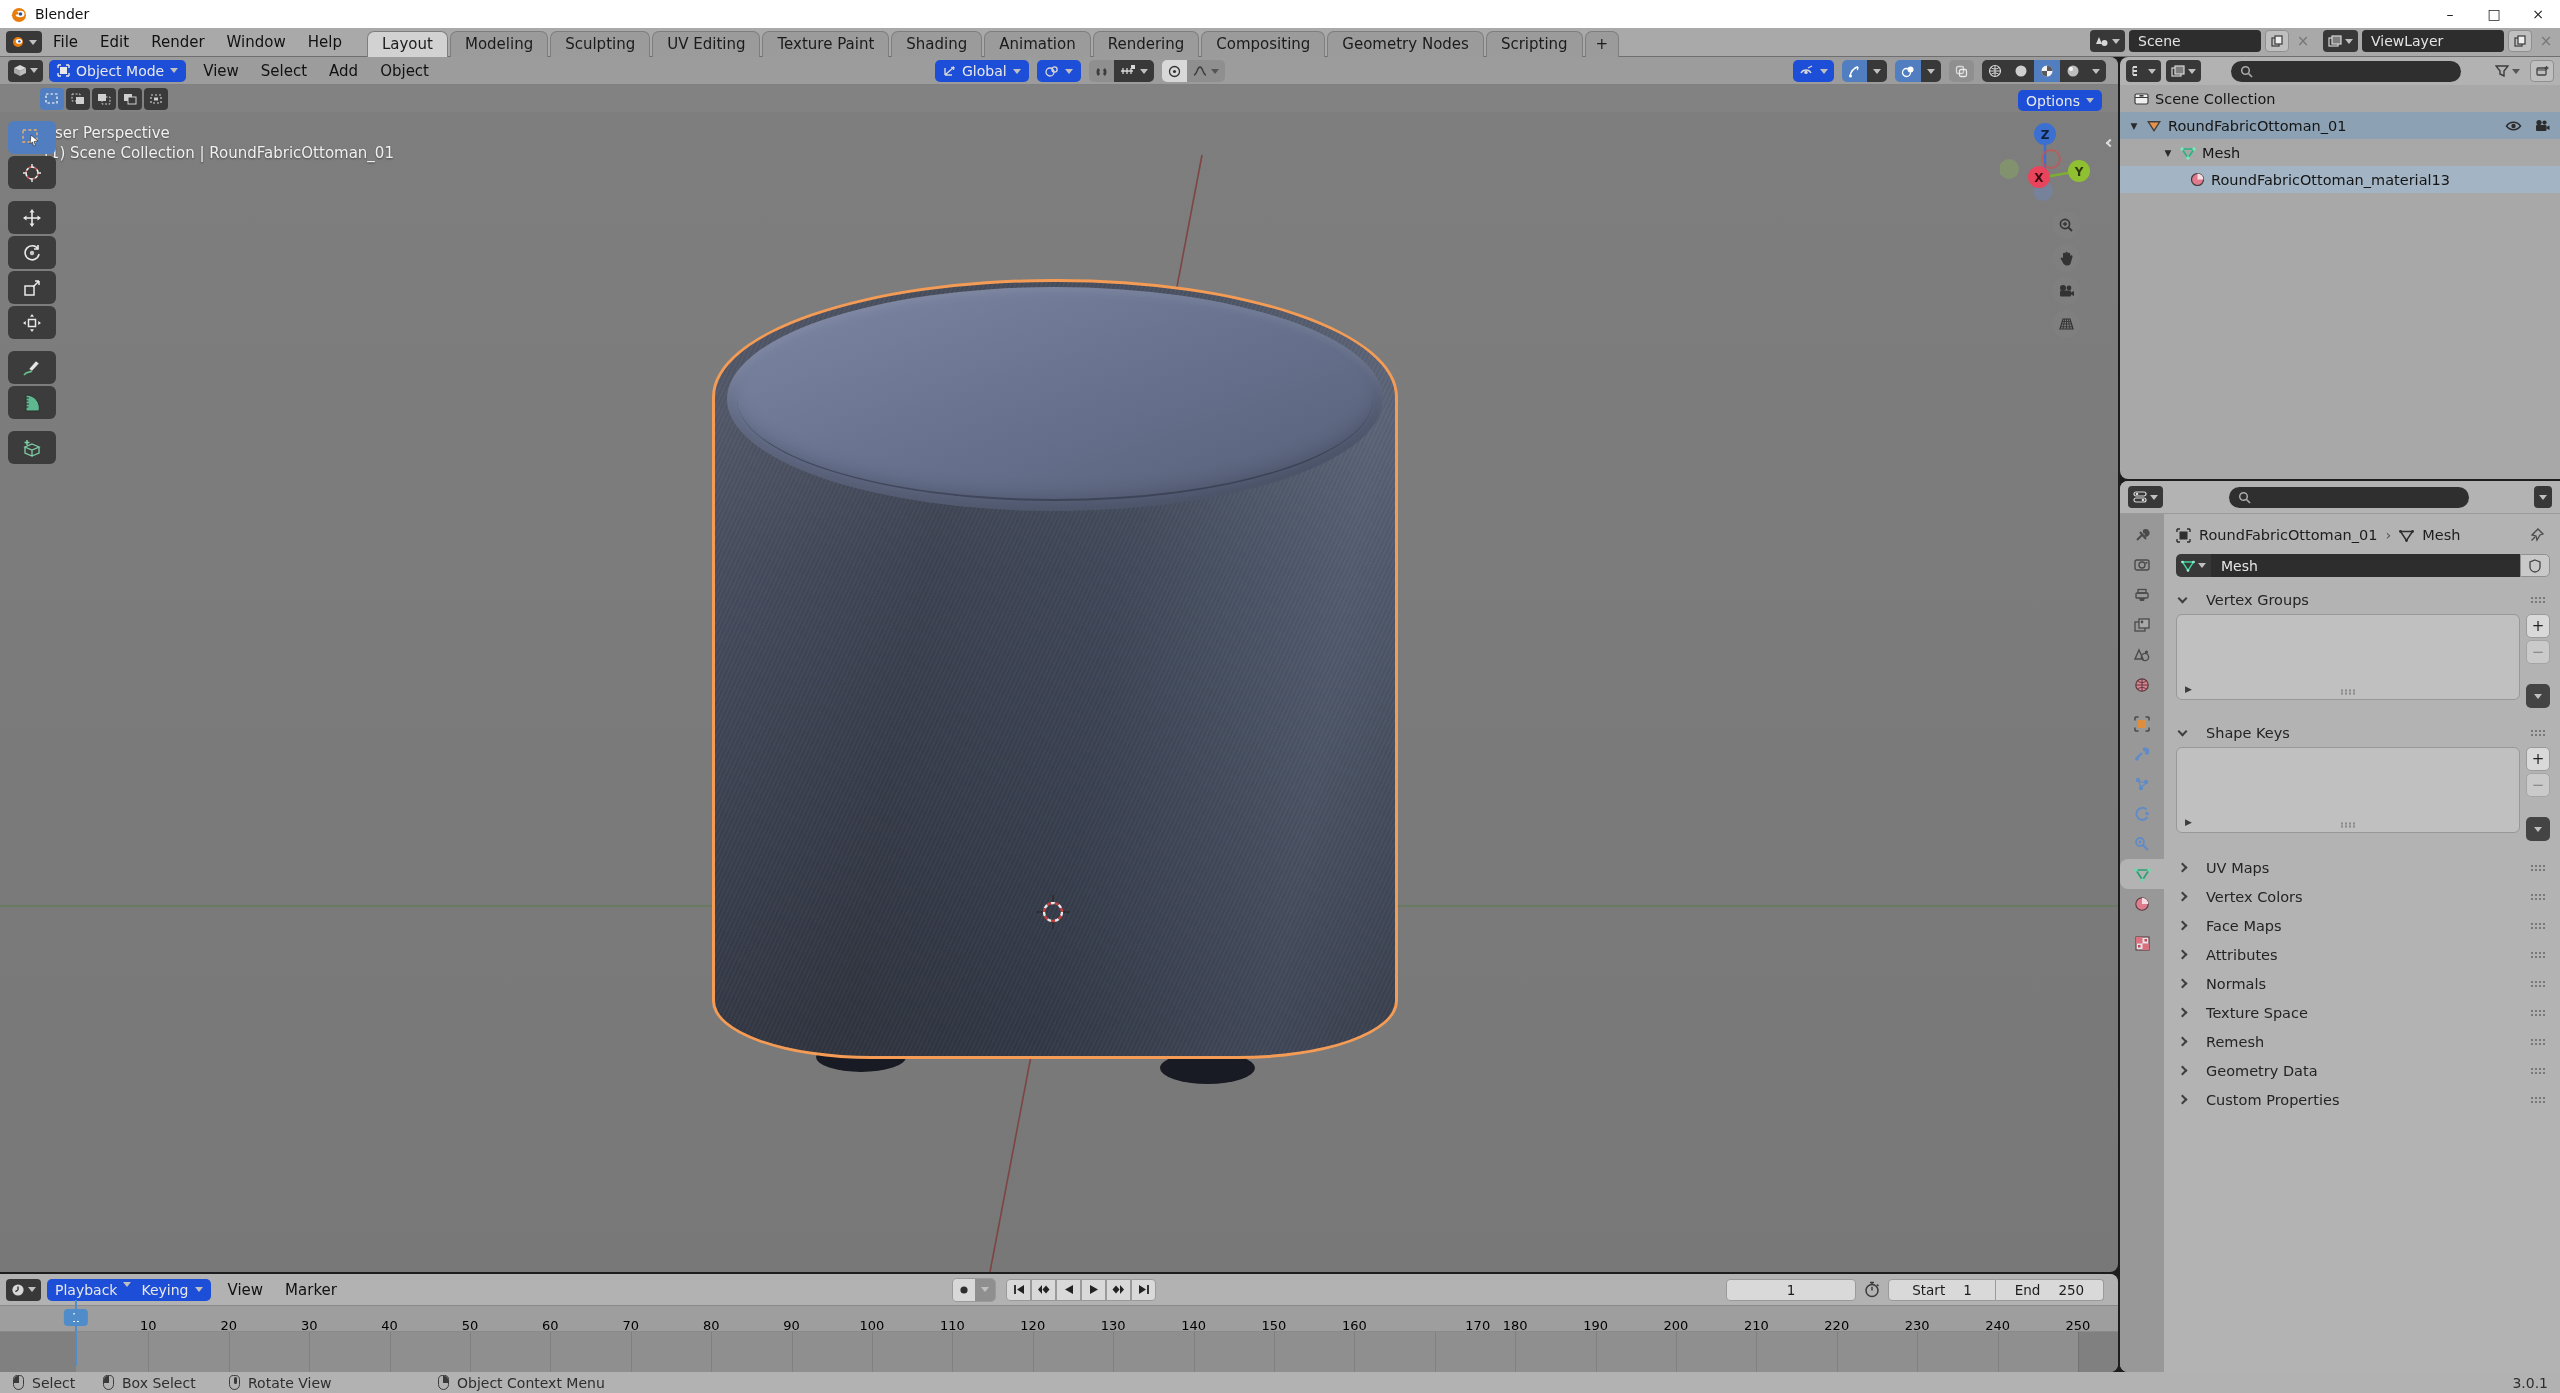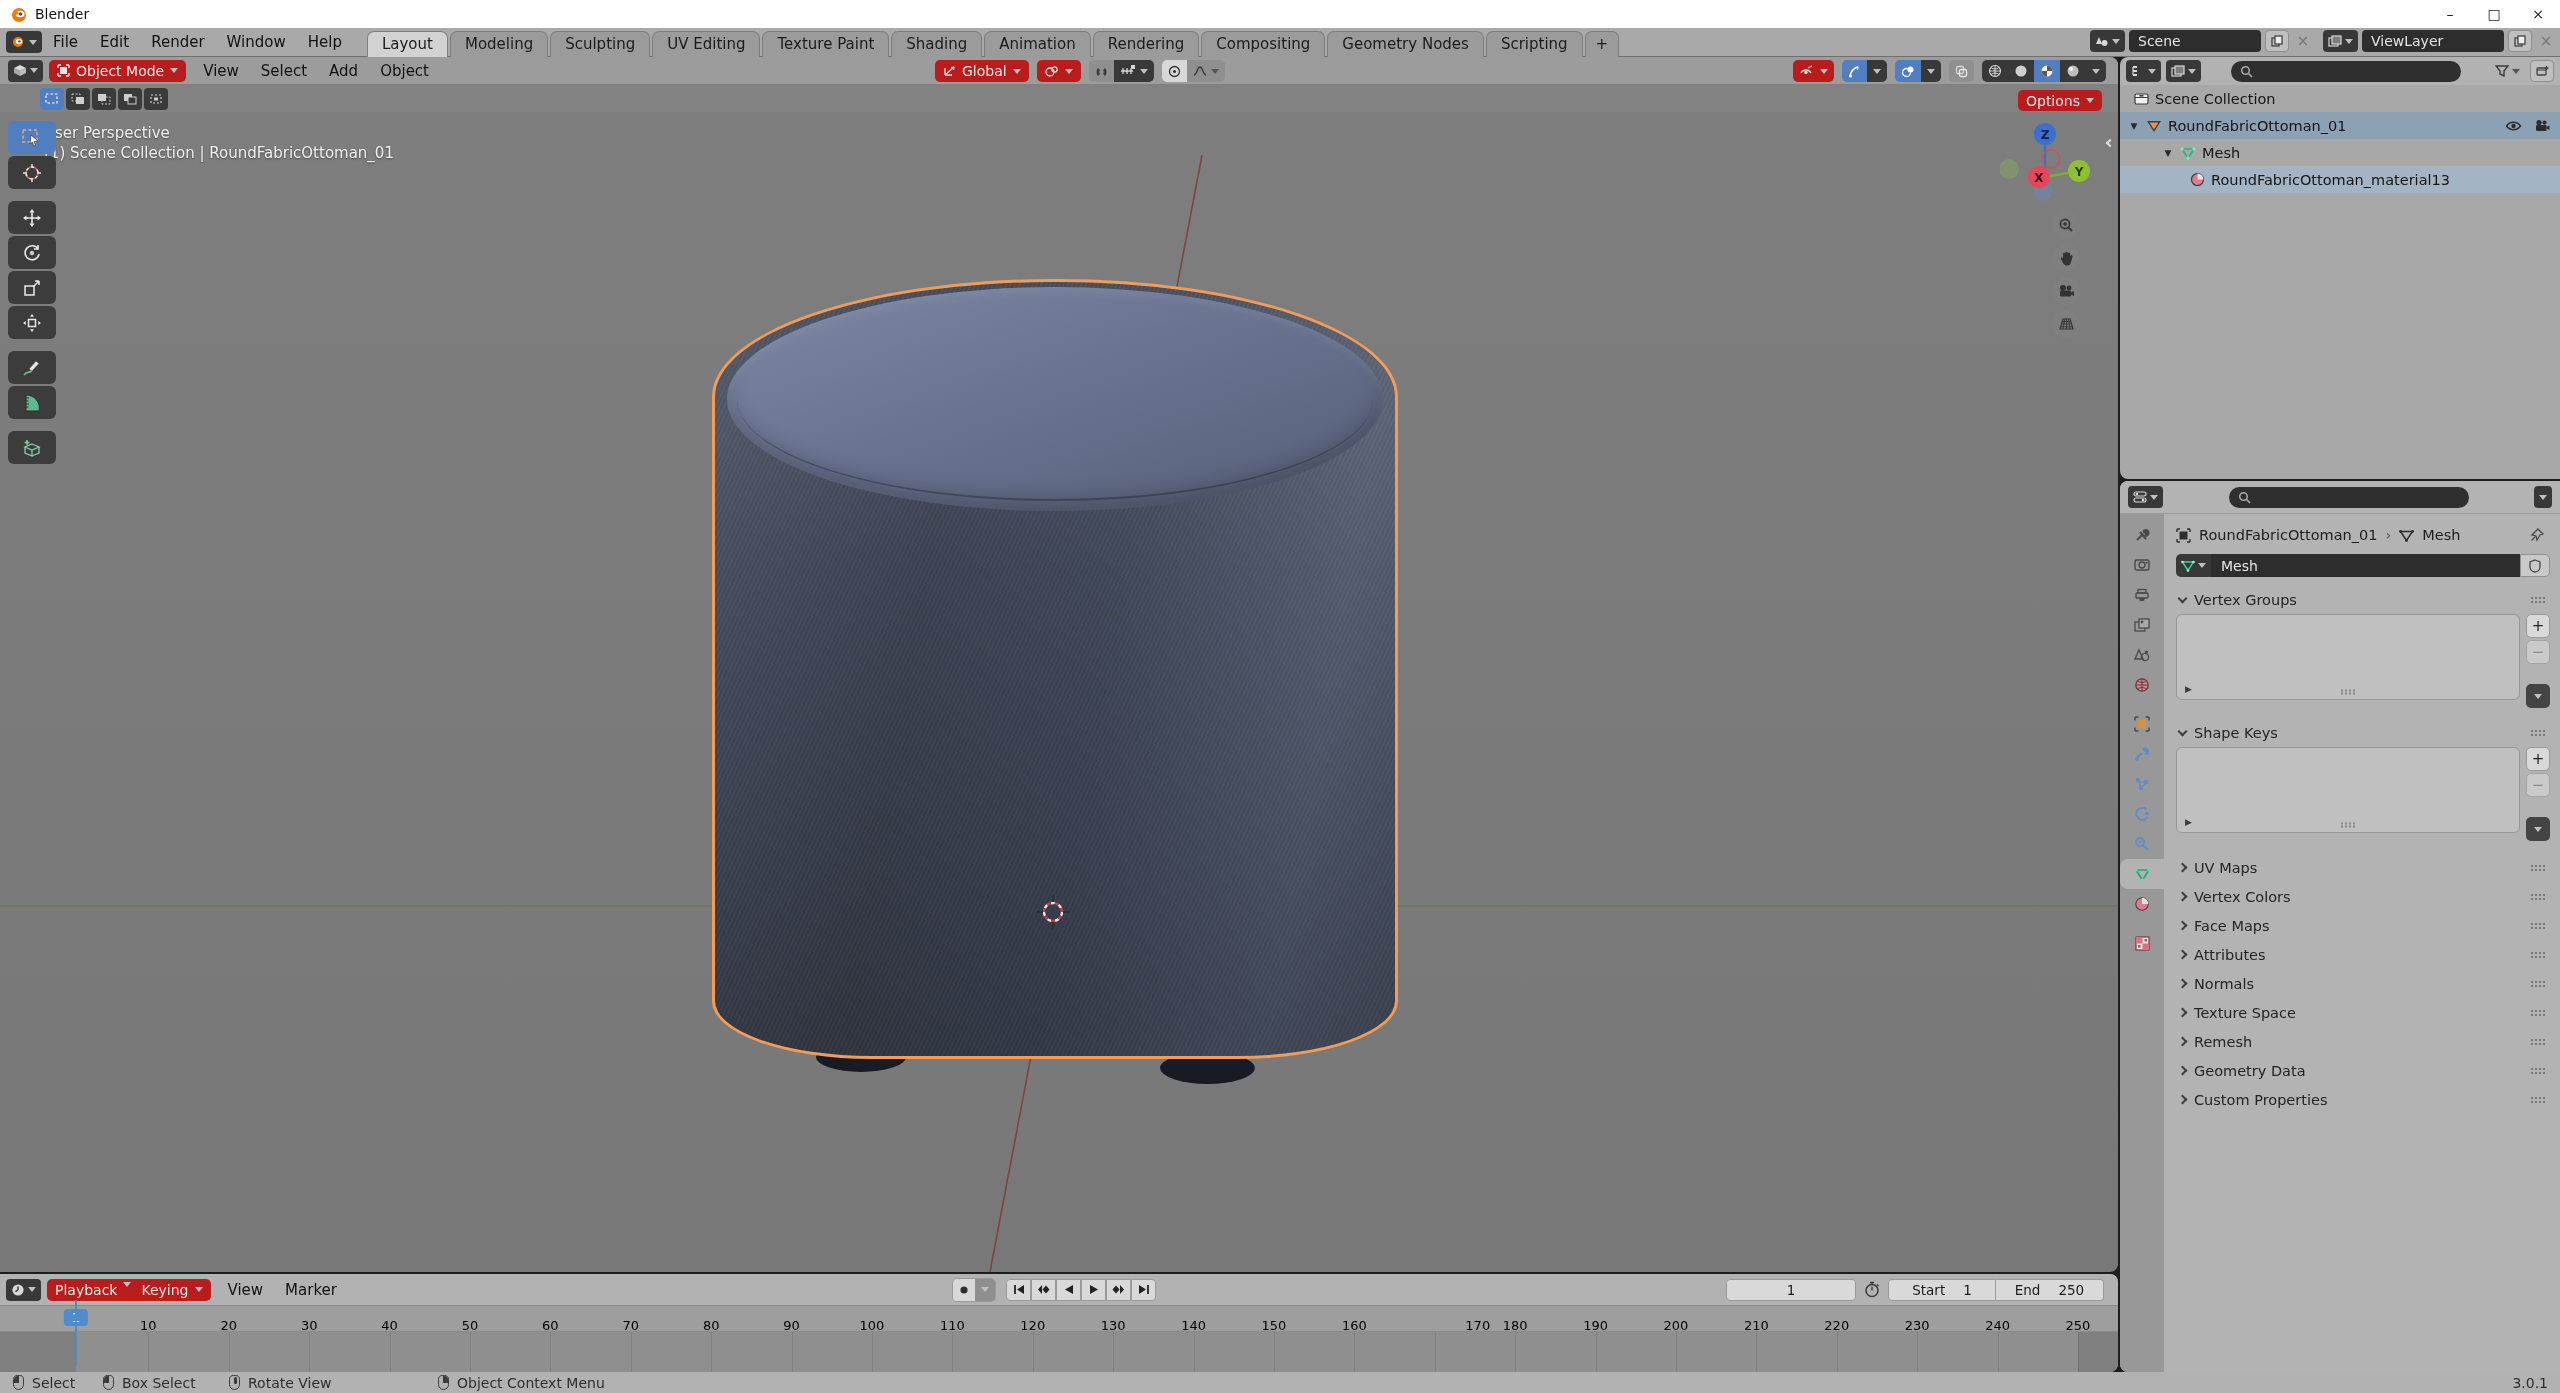--- a/index.html
+++ b/index.html
@@ -22,21 +22,21 @@
   .fielddark{background:#2d2d2d;color:#e3e3e3;height:22px;border-radius:4px;display:flex;align-items:center;padding:0 9px;font-size:14px}
   .iconbtn-dark{background:#383838;height:22px;border-radius:4px;display:flex;align-items:center;padding:0 5px;gap:3px}
   .smbtn-light{background:#bfbfbf;border:1px solid #8f8f8f;height:22px;width:24px;border-radius:4px;display:flex;align-items:center;justify-content:center;color:#333}
   .xbtn{color:#777;width:20px;text-align:center;font-size:15px}
   .chev{width:0;height:0;border-left:4px solid transparent;border-right:4px solid transparent;border-top:5px solid #c0c0c0}
   .chev.dk{border-top-color:#555}
   
   .viewport{left:0;top:57px;width:2118px;height:1215px;background:linear-gradient(180deg,#7e7e7e,#787878);border-radius:0 8px 8px 0;overflow:hidden}
   .vp-header{position:absolute;left:0;top:0;width:100%;height:28px;background:#9c9c9c;display:flex;align-items:center;padding:0 8px;border-bottom:1px solid #808080}
   .vp-toolsettings{position:absolute;left:0;top:28px;width:100%;height:27px;background:#828282;display:flex;align-items:center;padding-left:40px;gap:2px}
-  .pill{display:inline-flex;align-items:center;background:#b91c1c;color:#e8e8e8;border-radius:5px;height:22px;padding:0 8px;font-size:14px;gap:6px}
+  .pill{display:inline-flex;align-items:center;background:#1d4ed8;color:#e8e8e8;border-radius:5px;height:22px;padding:0 8px;font-size:14px;gap:6px}
   .seg{display:inline-flex;align-items:center;justify-content:center;height:22px;padding:0 6px;background:#383838;gap:4px}
   .seggroup{display:inline-flex;border-radius:5px;overflow:hidden}
   .seg.blue{background:#507ec0}
   .seg.gray{background:#8f8f8f}
   .seg.lite{background:#d8d8d8}
   .vp-center-controls{position:absolute;left:935px;top:3px;display:flex;gap:8px;align-items:center}
   .vp-right-controls{position:absolute;right:12px;top:3px;display:flex;gap:8px;align-items:center}
   .selmode{width:24px;height:22px;background:#3a3a3a;border-radius:4px;display:flex;align-items:center;justify-content:center}
   .selmode.active{background:#507ec0}
   .vp-overlay-text{position:absolute;left:44px;top:66px;color:#f0f0f0;text-shadow:0 1px 2px rgba(0,0,0,.45);font-size:15px;line-height:20px}
@@ -72,21 +72,21 @@
   .props-tabs{position:absolute;left:0;top:33px;width:44px;bottom:0;background:#989898;display:flex;flex-direction:column;align-items:stretch;padding-top:6px}
   .ptab{height:30px;display:flex;align-items:center;justify-content:center}
   .ptab.active{background:#b3b3b3;border-radius:8px 0 0 8px}
   .ptab-gap{height:9px}
   .props-content{position:absolute;left:44px;top:33px;right:0;bottom:0;padding:8px 10px 0 12px}
   .breadcrumb{display:flex;align-items:center;gap:8px;height:26px;font-size:14.5px;color:#1d1d1d;position:relative}
   .namerow{display:flex;align-items:center;margin-top:6px;gap:0}
   .namerow .idseg{background:#383838;border-radius:5px 0 0 5px;height:23px;display:flex;align-items:center;padding:0 5px;gap:3px}
   .namerow .idfield{background:#2d2d2d;color:#e6e6e6;height:23px;flex:1;display:flex;align-items:center;padding:0 10px;font-size:14px}
   .namerow .shieldbtn{background:#c9c9c9;border:1px solid #909090;border-radius:0 5px 5px 0;height:23px;width:30px;display:flex;align-items:center;justify-content:center}
-  .section{display:flex;align-items:center;height:29px;gap:8px;font-size:14.5px;color:#242424;position:relative}
+  .section{display:flex;align-items:center;height:29px;gap:20px;font-size:14.5px;color:#242424;position:relative}
   .grip{position:absolute;right:4px;width:16px;height:8px;background-image:radial-gradient(circle,#787878 1px,transparent 1.3px);background-size:4px 4px}
   .chevR{width:7px;height:7px;border-right:2px solid #3f3f3f;border-bottom:2px solid #3f3f3f;transform:rotate(-45deg);margin-left:3px}
   .chevD{width:7px;height:7px;border-right:2px solid #3f3f3f;border-bottom:2px solid #3f3f3f;transform:rotate(45deg);margin-left:3px;margin-top:-3px}
   .listrow{display:flex;gap:6px}
   .listbox{flex:1;height:86px;background:#c0c0c0;border:1px solid #989898;border-radius:6px;position:relative}
   .listbox .lb-play{position:absolute;left:8px;bottom:5px;font-size:9px;color:#3c3c3c}
   .listbox .lb-grip{position:absolute;left:50%;bottom:4px;transform:translateX(-50%);width:16px;height:6px;background-image:radial-gradient(circle,#8b8b8b 1px,transparent 1.3px);background-size:4px 3px}
   .sidebtns{display:flex;flex-direction:column;gap:2px}
   .sb{width:24px;height:24px;border-radius:5px;display:flex;align-items:center;justify-content:center;font-size:15px}
   .sb.plus{background:#d9d9d9;border:1px solid #9b9b9b;color:#222}

